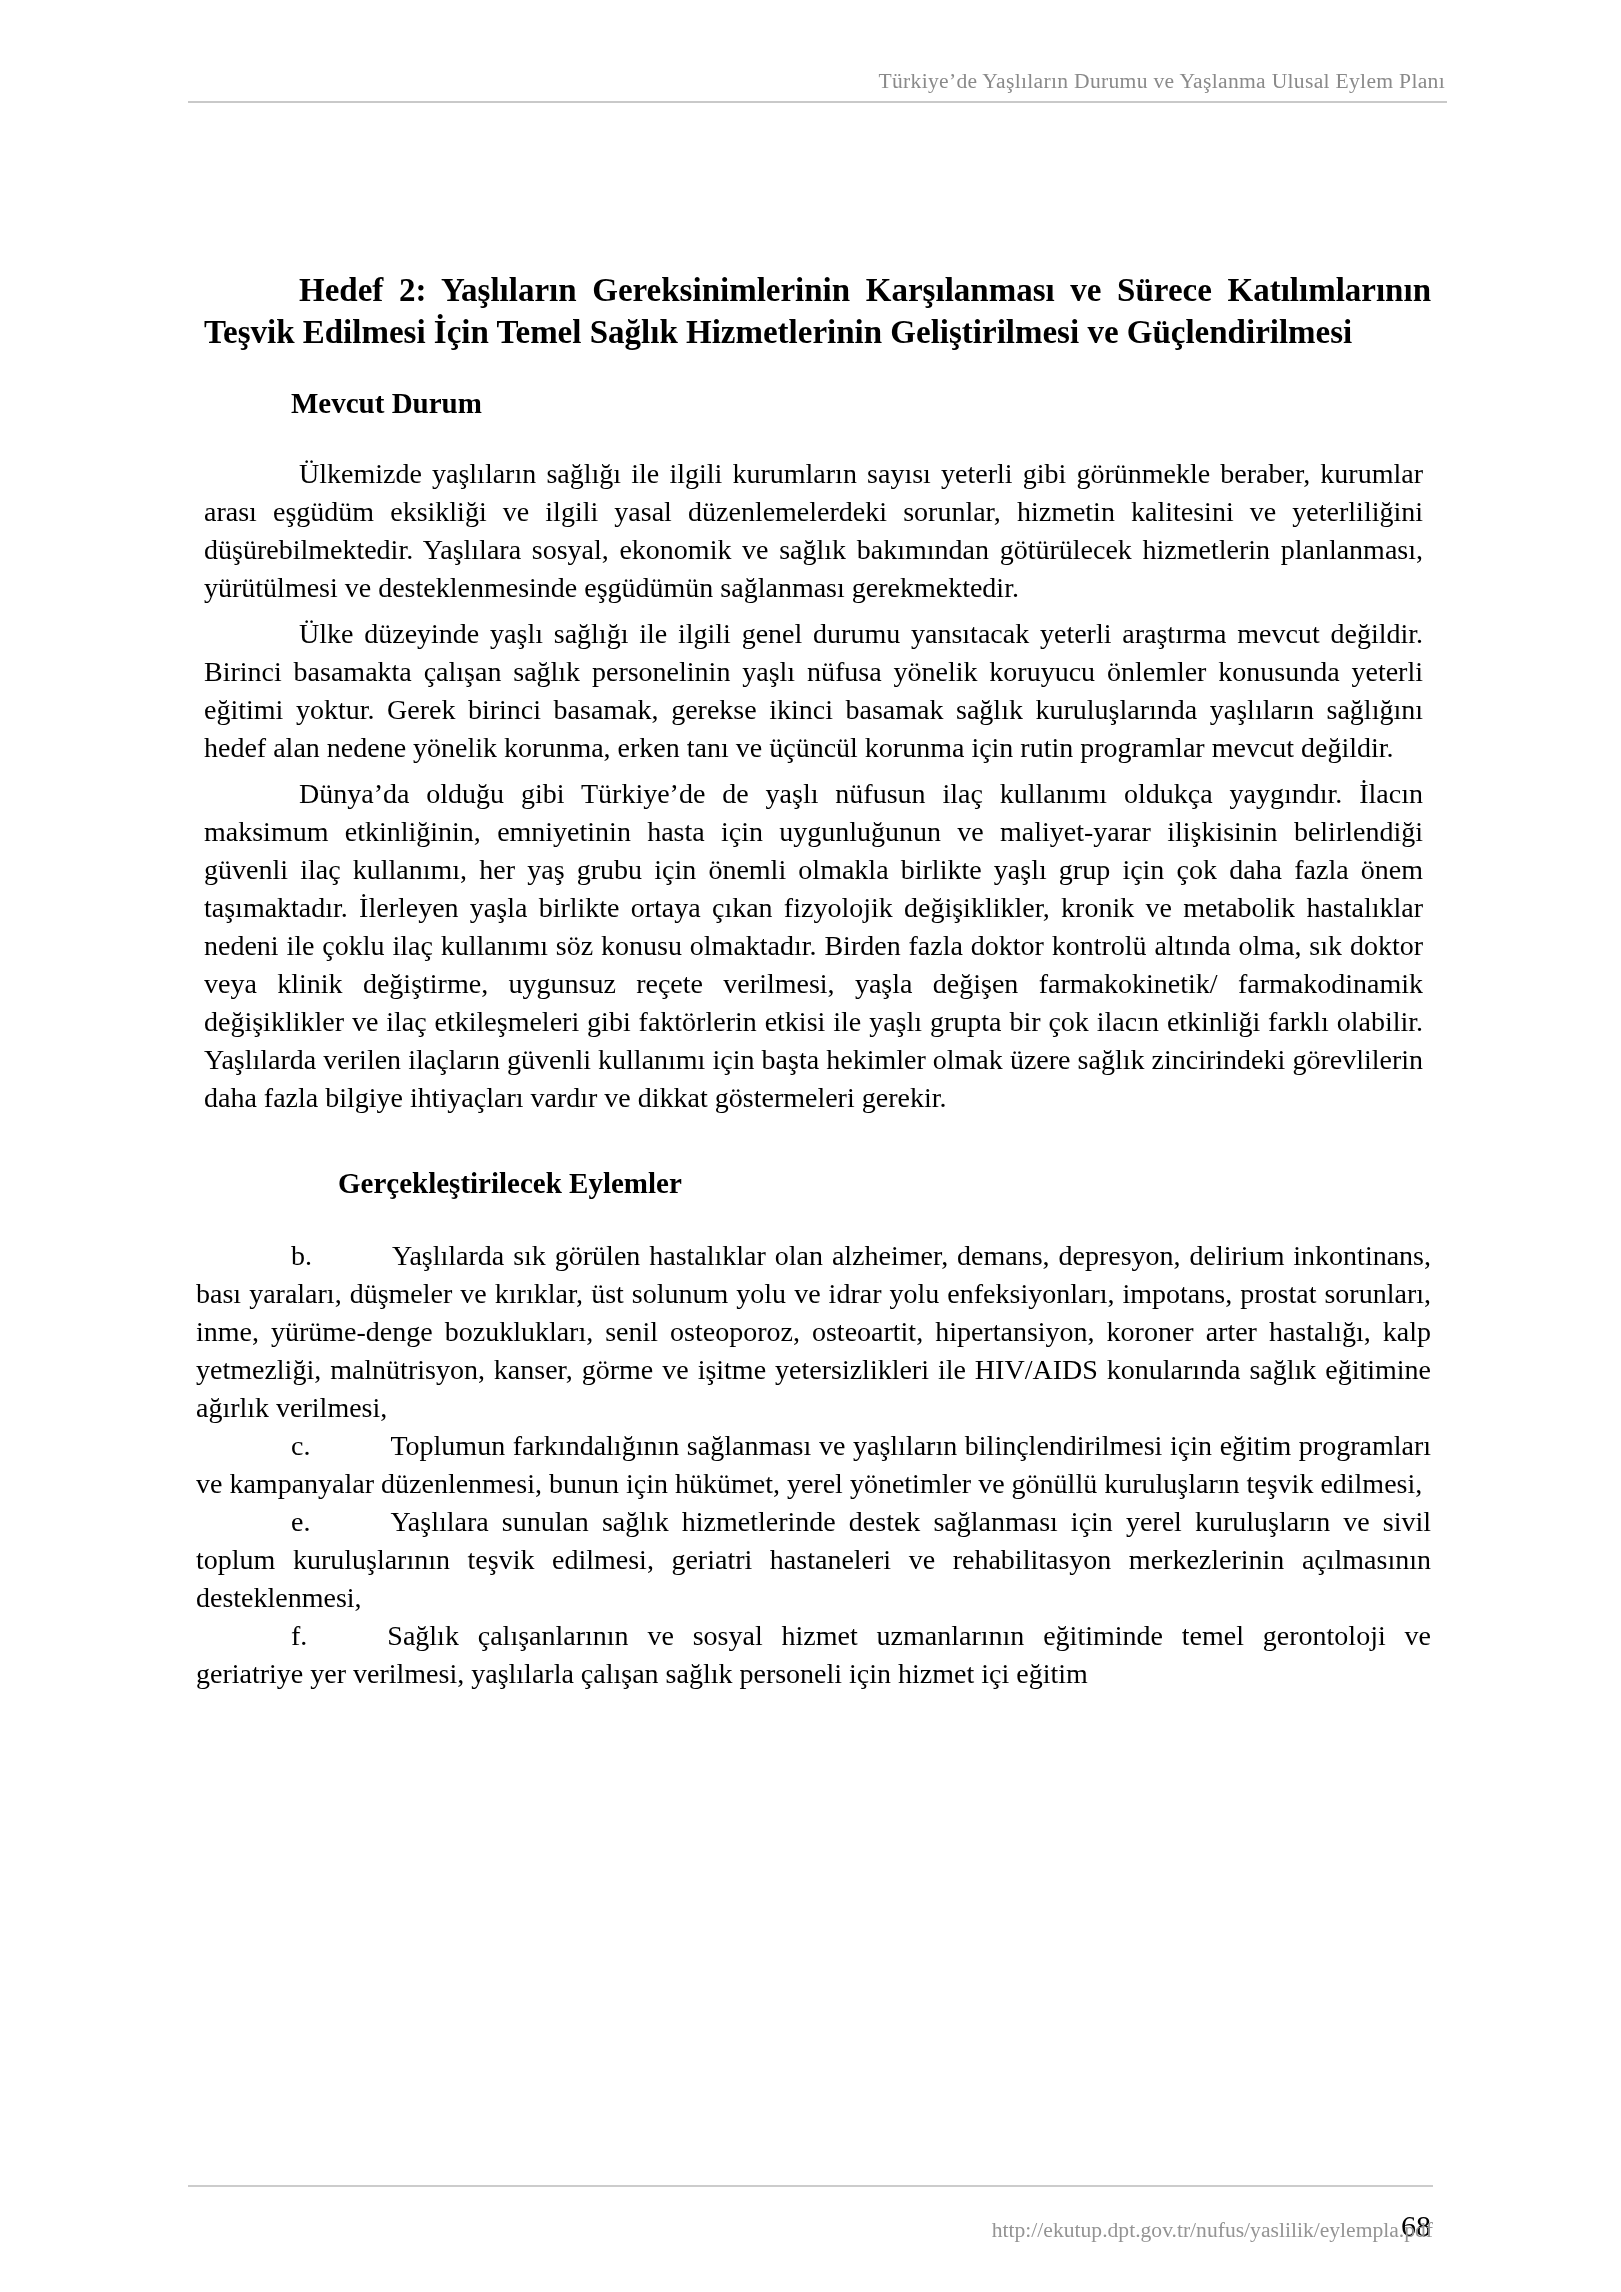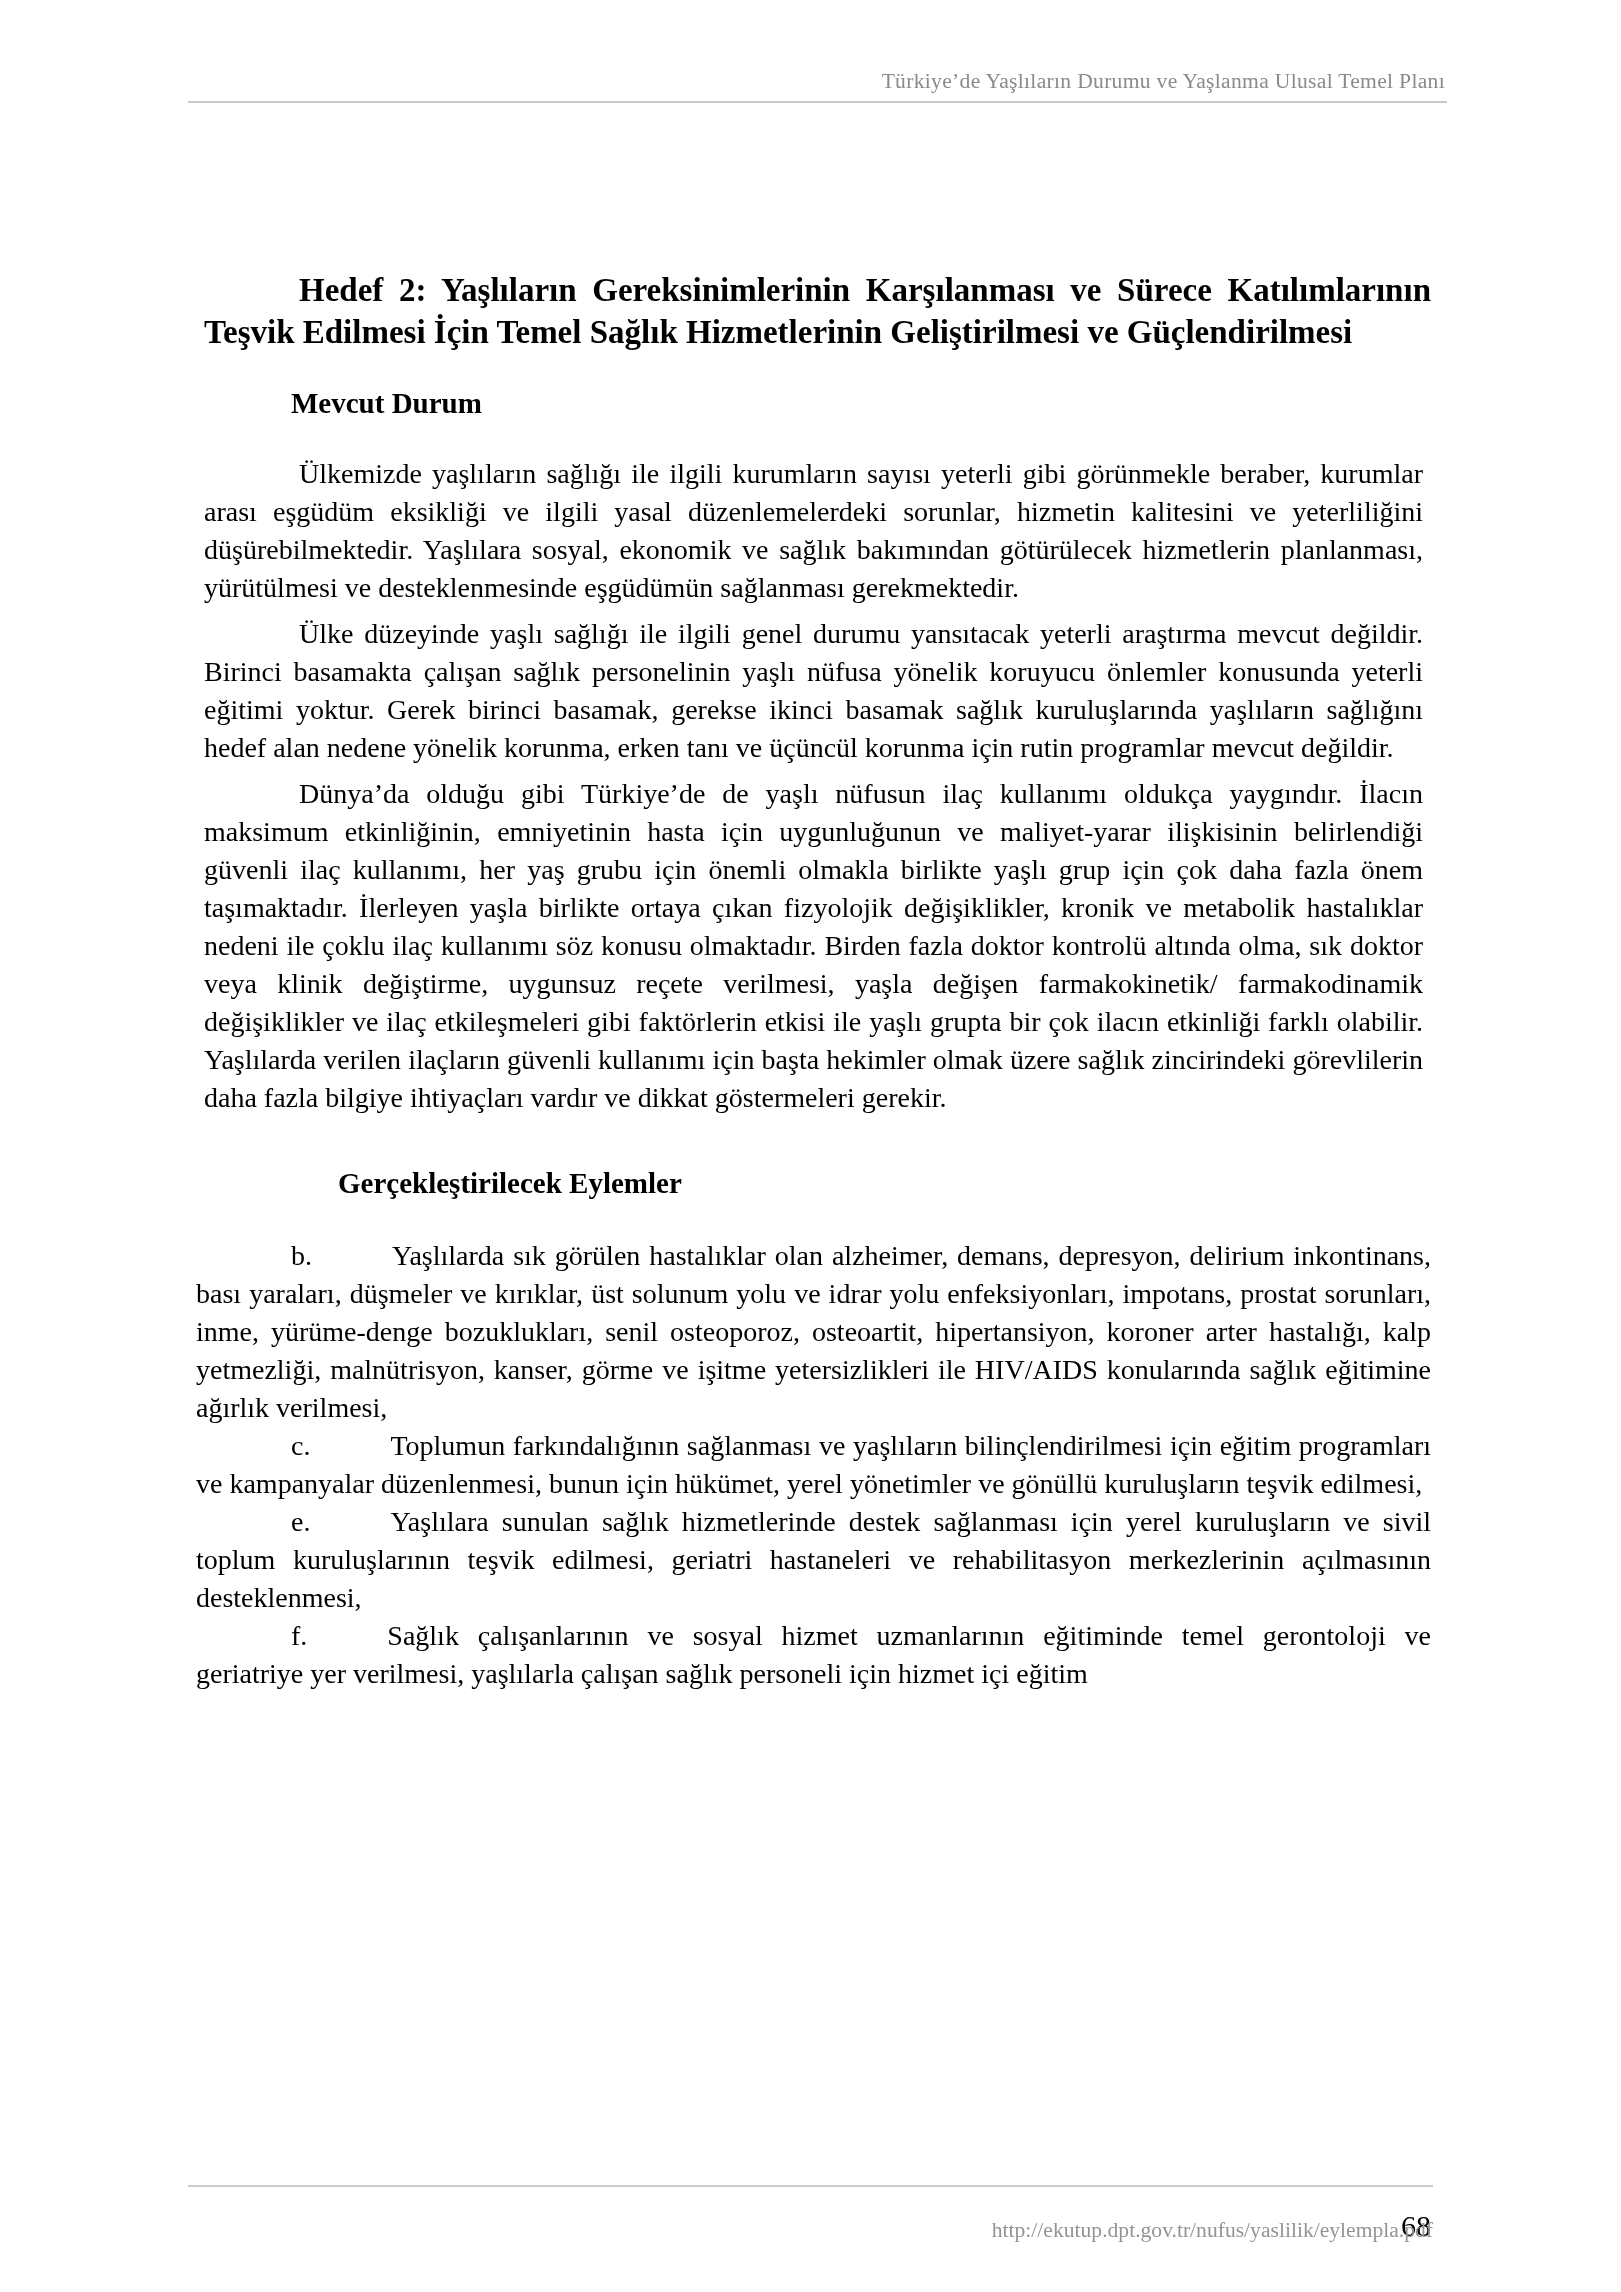--- a/index.html
+++ b/index.html
@@ -86,21 +86,21 @@
     font-size: 21.6px;
     color: #949494;
     white-space: nowrap;
   }
 </style>
 </head>
 <body>
 
 <div class="page">
 
-  <span class="header-title">Türkiye’de Yaşlıların Durumu ve Yaşlanma Ulusal Temel Planı</span>
+  <span class="header-title">Türkiye’de Yaşlıların Durumu ve Yaşlanma Ulusal Eylem Planı</span>
   <div class="header-rule"></div>
 
   <div class="content">
 
     <p class="doc-title">Hedef 2: Yaşlıların Gereksinimlerinin Karşılanması ve Sürece Katılımlarının Teşvik Edilmesi İçin Temel Sağlık Hizmetlerinin Geliştirilmesi ve Güçlendirilmesi</p>
 
     <p class="sec-heading first">Mevcut Durum</p>
 
     <p class="body-par">Ülkemizde yaşlıların sağlığı ile ilgili kurumların sayısı yeterli gibi görünmekle beraber, kurumlar arası eşgüdüm eksikliği ve ilgili yasal düzenlemelerdeki sorunlar, hizmetin kalitesini ve yeterliliğini düşürebilmektedir. Yaşlılara sosyal, ekonomik ve sağlık bakımından götürülecek hizmetlerin planlanması, yürütülmesi ve desteklenmesinde eşgüdümün sağlanması gerekmektedir.</p>
     <p class="body-par">Ülke düzeyinde yaşlı sağlığı ile ilgili genel durumu yansıtacak yeterli araştırma mevcut değildir. Birinci basamakta çalışan sağlık personelinin yaşlı nüfusa yönelik koruyucu önlemler konusunda yeterli eğitimi yoktur. Gerek birinci basamak, gerekse ikinci basamak sağlık kuruluşlarında yaşlıların sağlığını hedef alan nedene yönelik korunma, erken tanı ve üçüncül korunma için rutin programlar mevcut değildir.</p>

